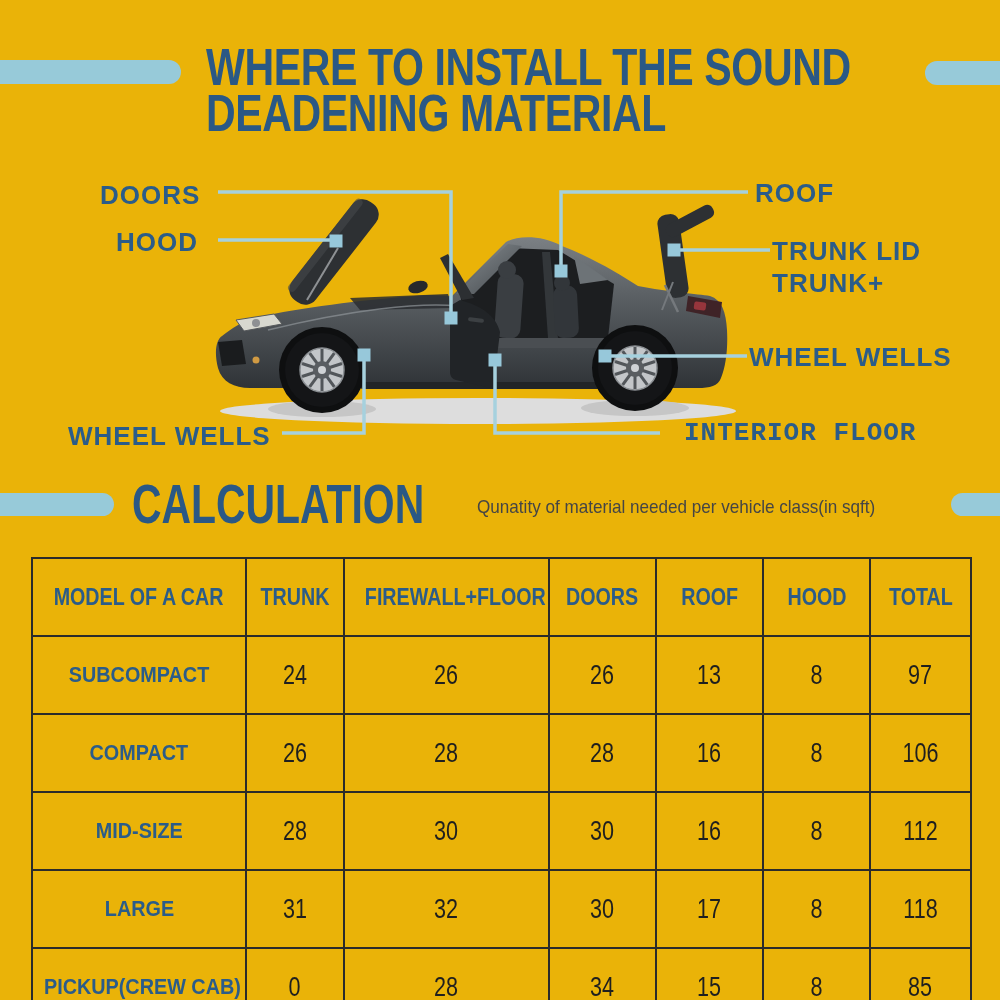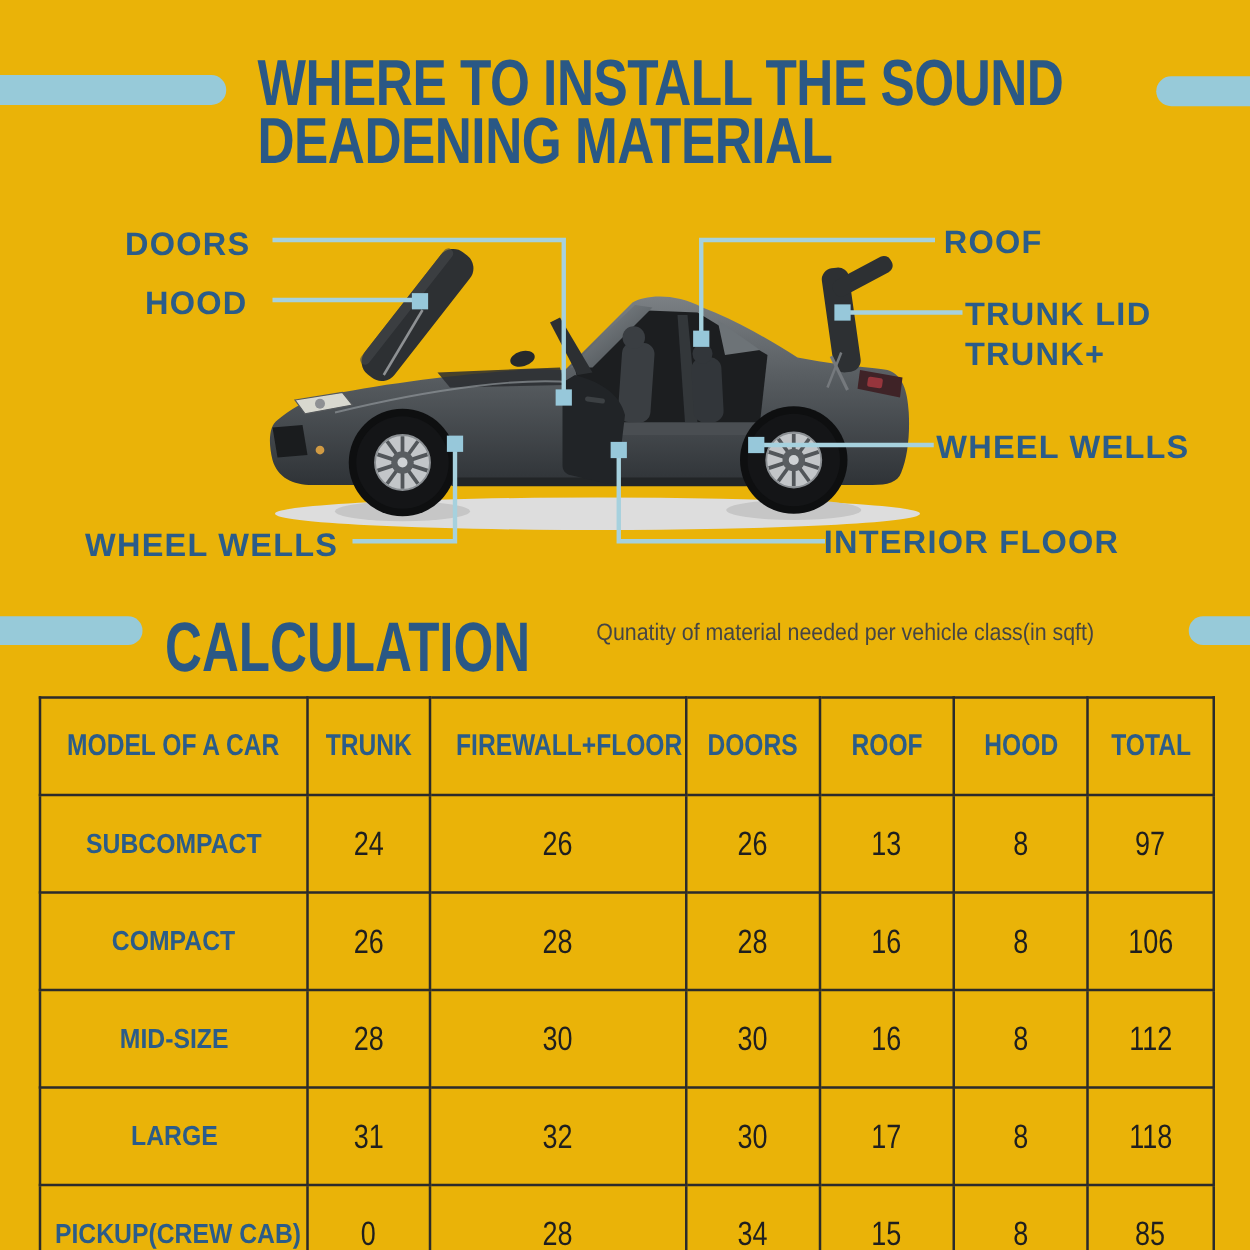--- a/index.html
+++ b/index.html
@@ -27,21 +27,21 @@
 
   
   .lbl { position:absolute; color:#2b5c89; font-weight:bold; font-size:26px;
          line-height:32px; letter-spacing:1px; white-space:nowrap; }
 
   .diagram { position:absolute; left:0; top:0; width:1000px; height:480px; }
   .car-svg { position:absolute; left:210px; top:190px; width:560px; height:250px; }
   .leader-svg { position:absolute; left:0; top:0; width:1000px; height:480px; pointer-events:none; }
 
   
-  .calc-title { position:absolute; left:132px; top:492px; color:#2a5885; font-weight:bold; }
+  .calc-title { position:absolute; left:132px; top:478px; color:#2a5885; font-weight:bold; }
   .calc-title .tspan { font-size:56px; line-height:52px; transform:scaleX(0.73); }
   .calc-sub { position:absolute; left:477px; top:496px; color:#454545; font-size:19px;text-decoration:underline; }
   .calc-sub .tspan { transform:scaleX(0.9); }
 
   
   .calc-table { position:absolute; left:31px; top:557px; width:939px;
                 border-collapse:collapse; table-layout:fixed; }
   .calc-table th, .calc-table td {
     border:2px solid #2b2b2b; height:78px; text-align:center;
     vertical-align:middle; padding:0; overflow:visible;
@@ -184,21 +184,21 @@
     </svg>
 
     <div class="lbl" style="left:100px; top:179px;">DOORS</div>
     <div class="lbl" style="left:116px; top:226px;">HOOD</div>
     <div class="lbl" style="left:755px; top:177px;">ROOF</div>
     <div class="lbl" style="left:772px; top:235px;">
       <div>TRUNK LID</div>
       <div>TRUNK+</div>
     </div>
     <div class="lbl" style="left:749px; top:341px;">WHEEL WELLS</div>
-    <div class="lbl" style="left:659px; top:417px;">INTERIOR FLOOR</div>
+    <div class="lbl" style="left:684px; top:417px;font-family:Liberation Mono, monospace;">INTERIOR FLOOR</div>
     <div class="lbl" style="left:68px; top:420px;">WHEEL WELLS</div>
   </div>
 
   <div class="bar bar-cl"></div>
   <div class="bar bar-cr"></div>
   <div class="calc-title">
     <span class="cond tspan">CALCULATION</span>
   </div>
   <div class="calc-sub">
     <span class="cond tspan">Qunatity of material needed per vehicle class(in sqft)</span>

